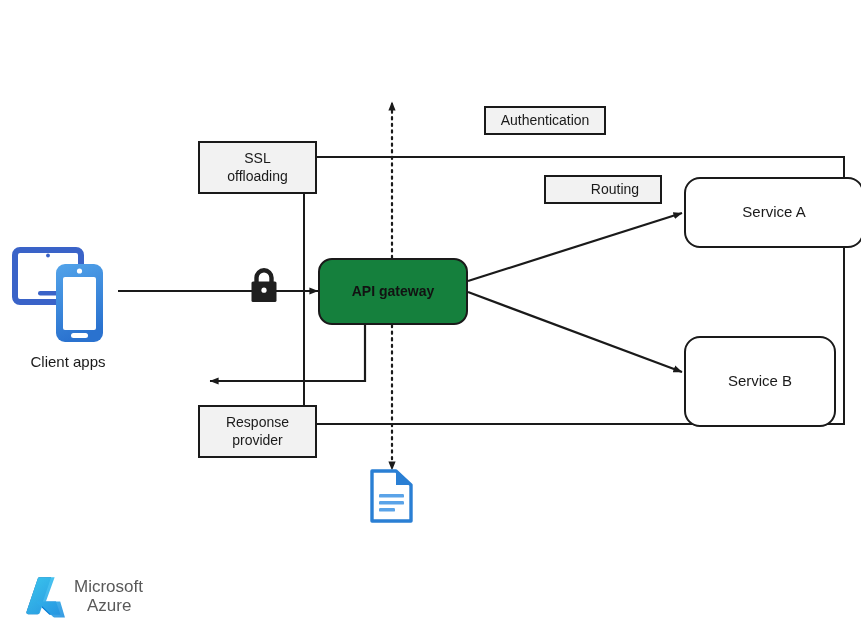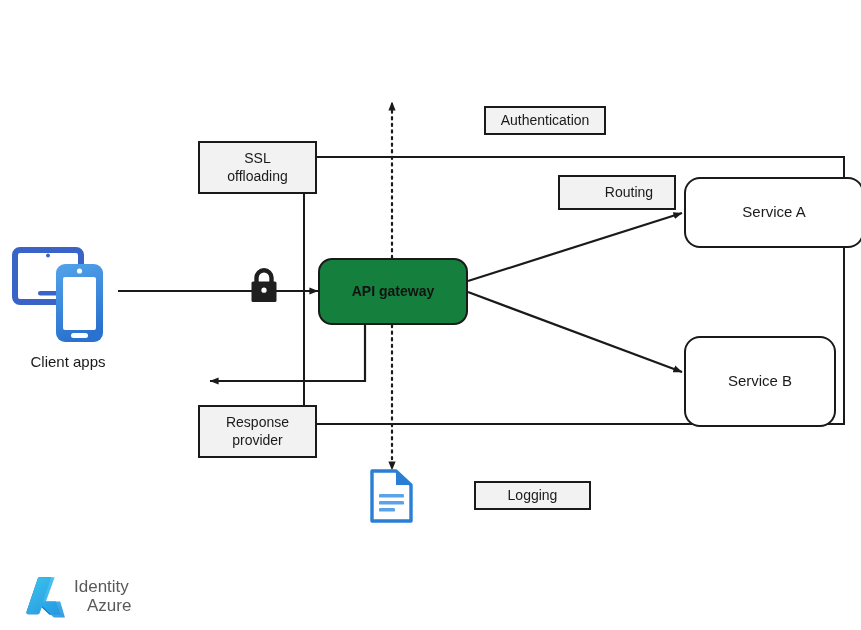--- a/index.html
+++ b/index.html
@@ -160,41 +160,38 @@
   </div>
 
   <div class="node box-round" style="left:684px; top:336px; width:152px; height:91px;">
     <span>Service B</span>
   </div>
 
   <div class="node label-chip" style="left:448px; top:106px; width:122px; height:29px;">
     <span>Authentication</span>
   </div>
 
-  <div class="node label-chip" style="left:522px; top:175px; width:118px; height:35px;padding-left:24px;">
+  <div class="node label-chip" style="left:508px; top:175px; width:118px; height:29px;padding-left:24px;">
     <span>Routing</span>
   </div>
 
   <div class="node label-chip" style="left:162px; top:141px; width:119px; height:53px;">
     <span>
       <span>SSL</span><br>
       <span>offloading</span>
     </span>
   </div>
 
   <div class="node label-chip" style="left:162px; top:405px; width:119px; height:53px;">
     <span>
       <span>Response</span><br>
       <span>provider</span>
     </span>
   </div>
 
-  <div class="node label-chip" style="left:438px; top:481px; width:117px; height:29px;">
-    <span>Logging</span>
-  </div>
 
   <div class="icon-wrap" style="left:12px; top:245px; width:108px; height:100px;">
     <svg width="108" height="100" viewBox="0 0 108 100">
 
       <rect x="3" y="5" width="66" height="52" rx="5" ry="5" fill="#ffffff" stroke="#3a63c8" stroke-width="6"></rect>
       <rect x="26" y="46" width="21" height="4.5" rx="2.2" fill="#3a63c8"></rect>
       <circle cx="36" cy="10.5" r="1.9" fill="#3a63c8"></circle>
 
       <rect x="44" y="19" width="47" height="78" rx="9" ry="9" fill="url(#phoneGrad)"></rect>
       <rect x="51" y="32" width="33" height="53" rx="2" fill="#ffffff"></rect>
@@ -225,18 +222,18 @@
     </svg>
   </div>
 
   <div class="brand" style="left:25px; top:574px;">
     <svg width="42" height="44" viewBox="0 0 42 44">
       <path d="M14.6,3.2 H26.2 L14.1,39.0 a1.9,1.9 0 0 1 -1.8,1.3 H3.3 a1.9,1.9 0 0 1 -1.8,-2.5 L12.8,4.5 a1.9,1.9 0 0 1 1.8,-1.3 z" fill="url(#azA1)"></path>
       <path d="M31.0,27.6 H12.6 a0.87,0.87 0 0 0 -0.6,1.5 l11.9,11.1 a1.9,1.9 0 0 0 1.3,0.5 H35.6 z" fill="#0078d4"></path>
       <path d="M26.2,3.2 H14.4 a1.75,1.75 0 0 0 -1.63,1.2 L1.55,37.7 a1.85,1.85 0 0 0 1.75,2.6 h9.9 a2.0,2.0 0 0 0 1.7,-1.45 l2.25,-6.63 L28.2,43.05 a1.9,1.9 0 0 0 1.2,0.4 h10.55 L35.2,27.6 H20.9 l8.75,-24.4 z" fill="url(#azA2)" opacity="0.92"></path>
     </svg>
     <div class="brand-text">
-      <span>Identity</span>
+      <span>Microsoft</span>
       <span class="ln2">Azure</span>
     </div>
   </div>
 
 </div>
 
 </body></html>

